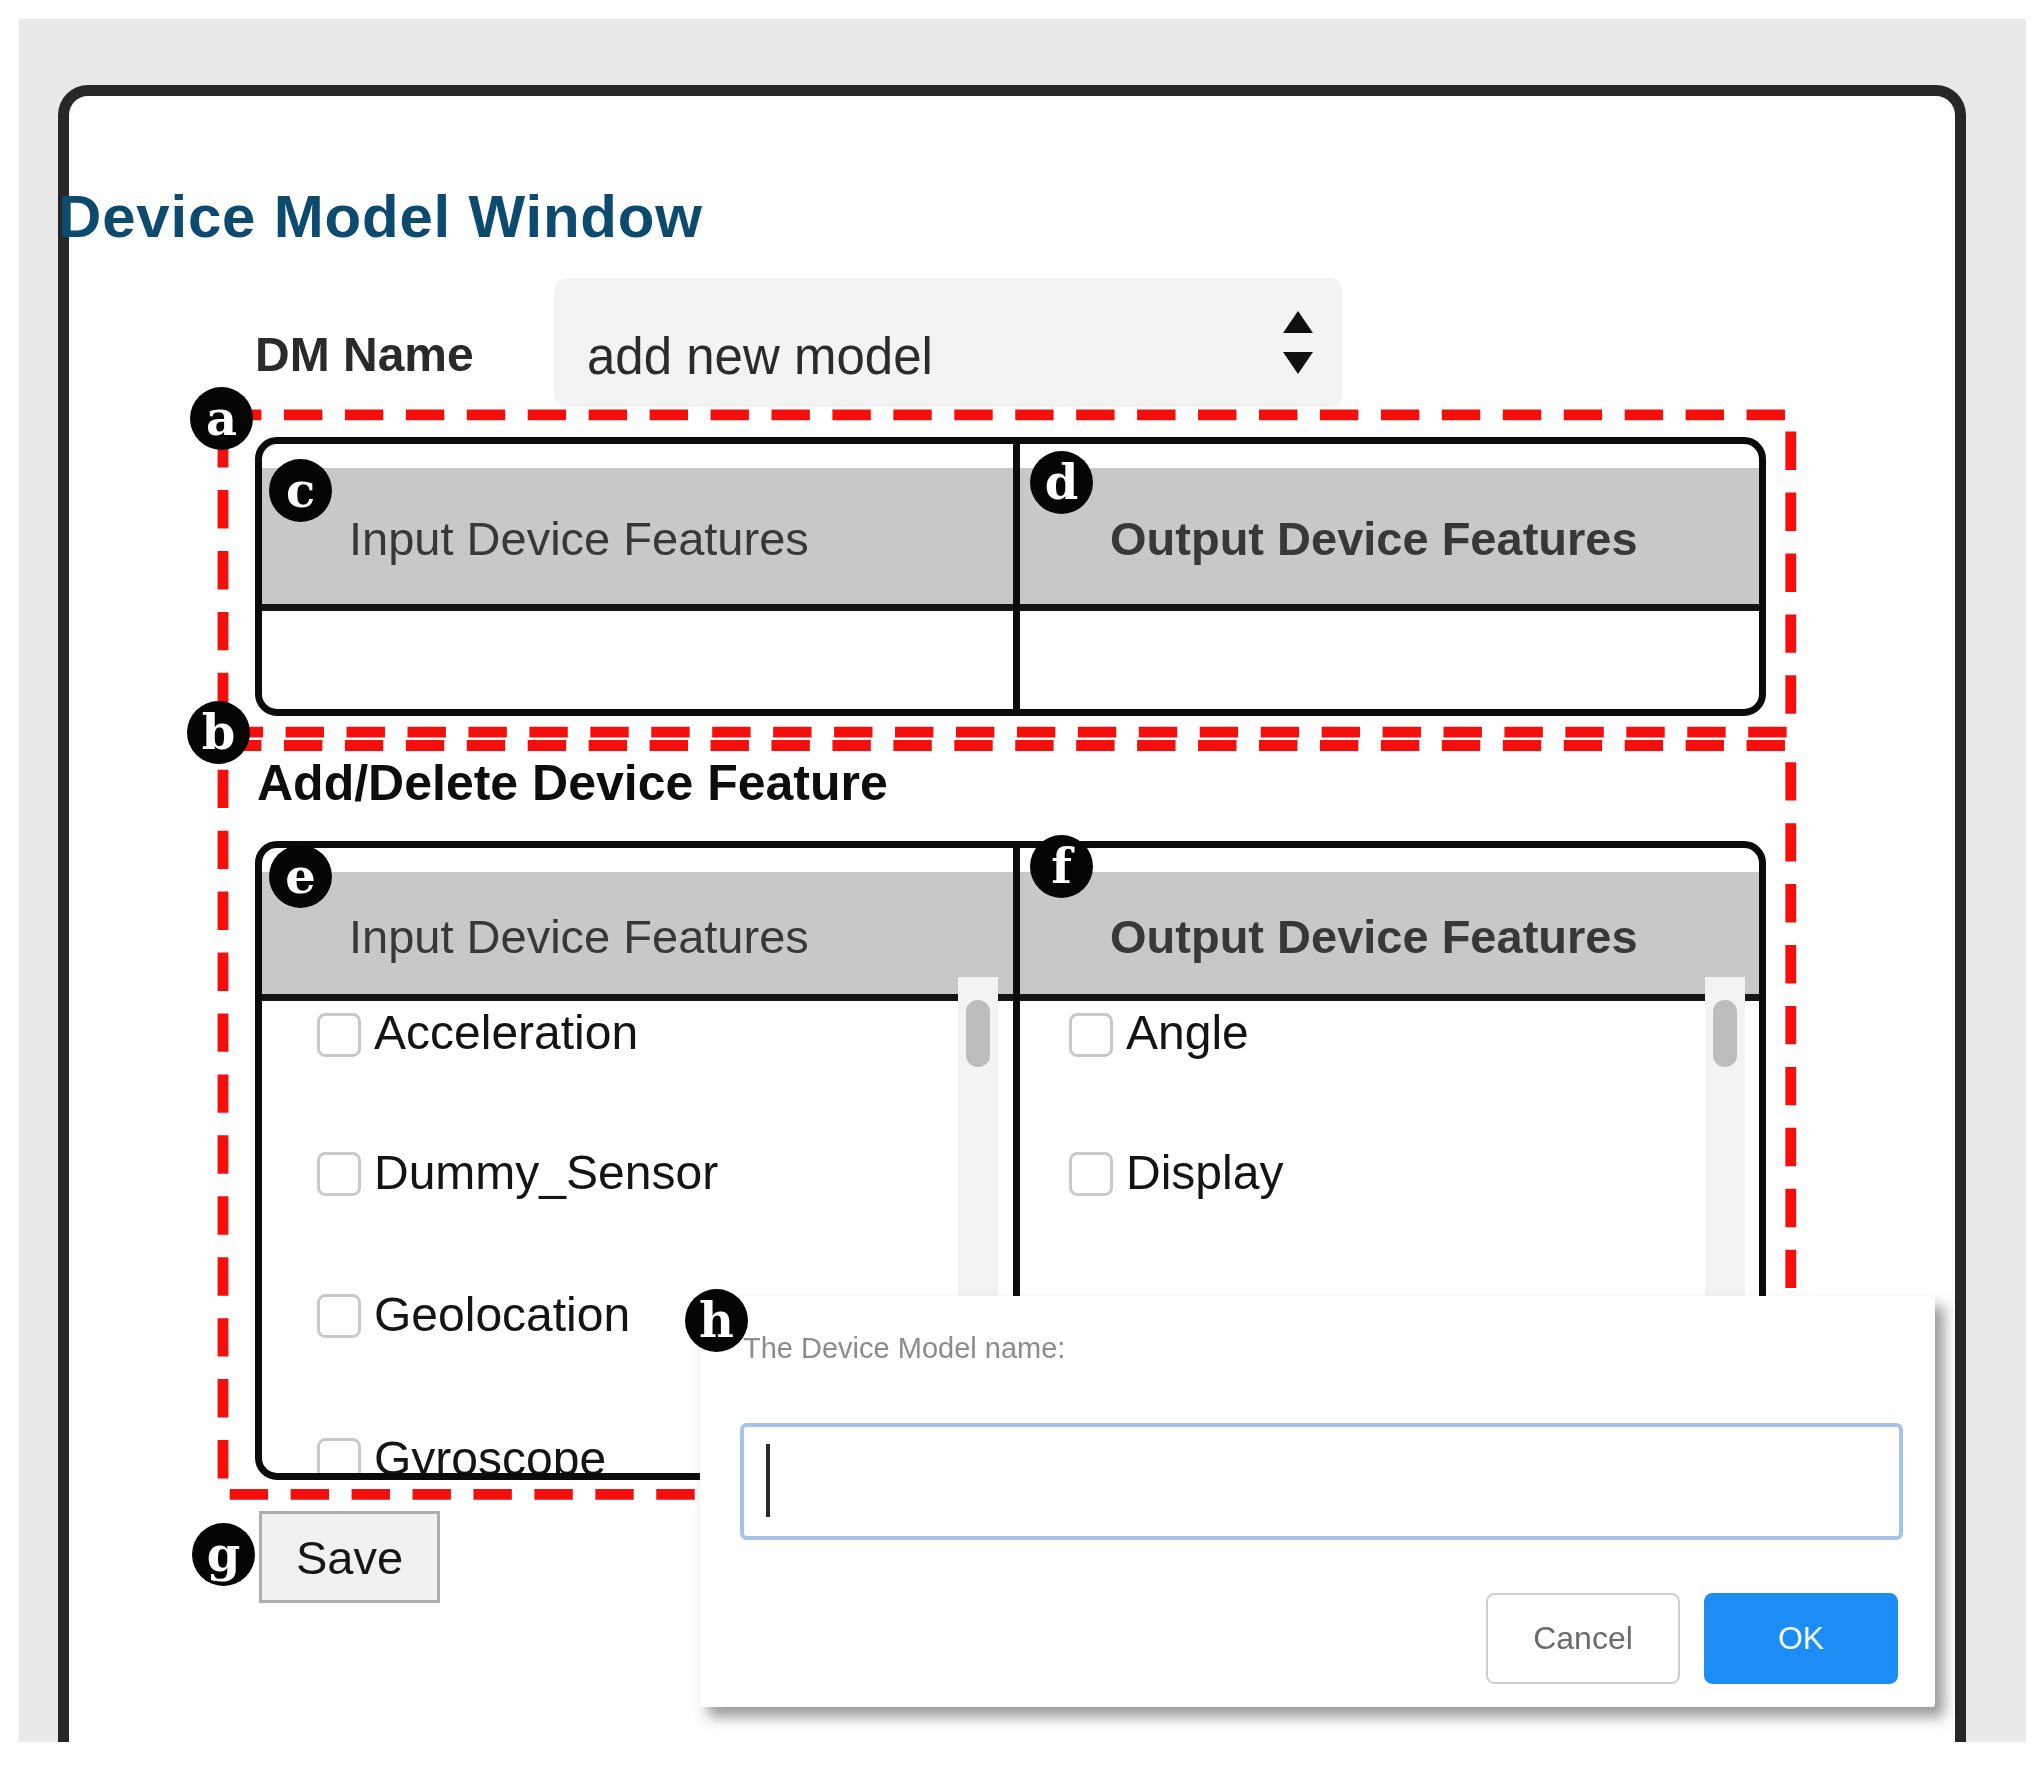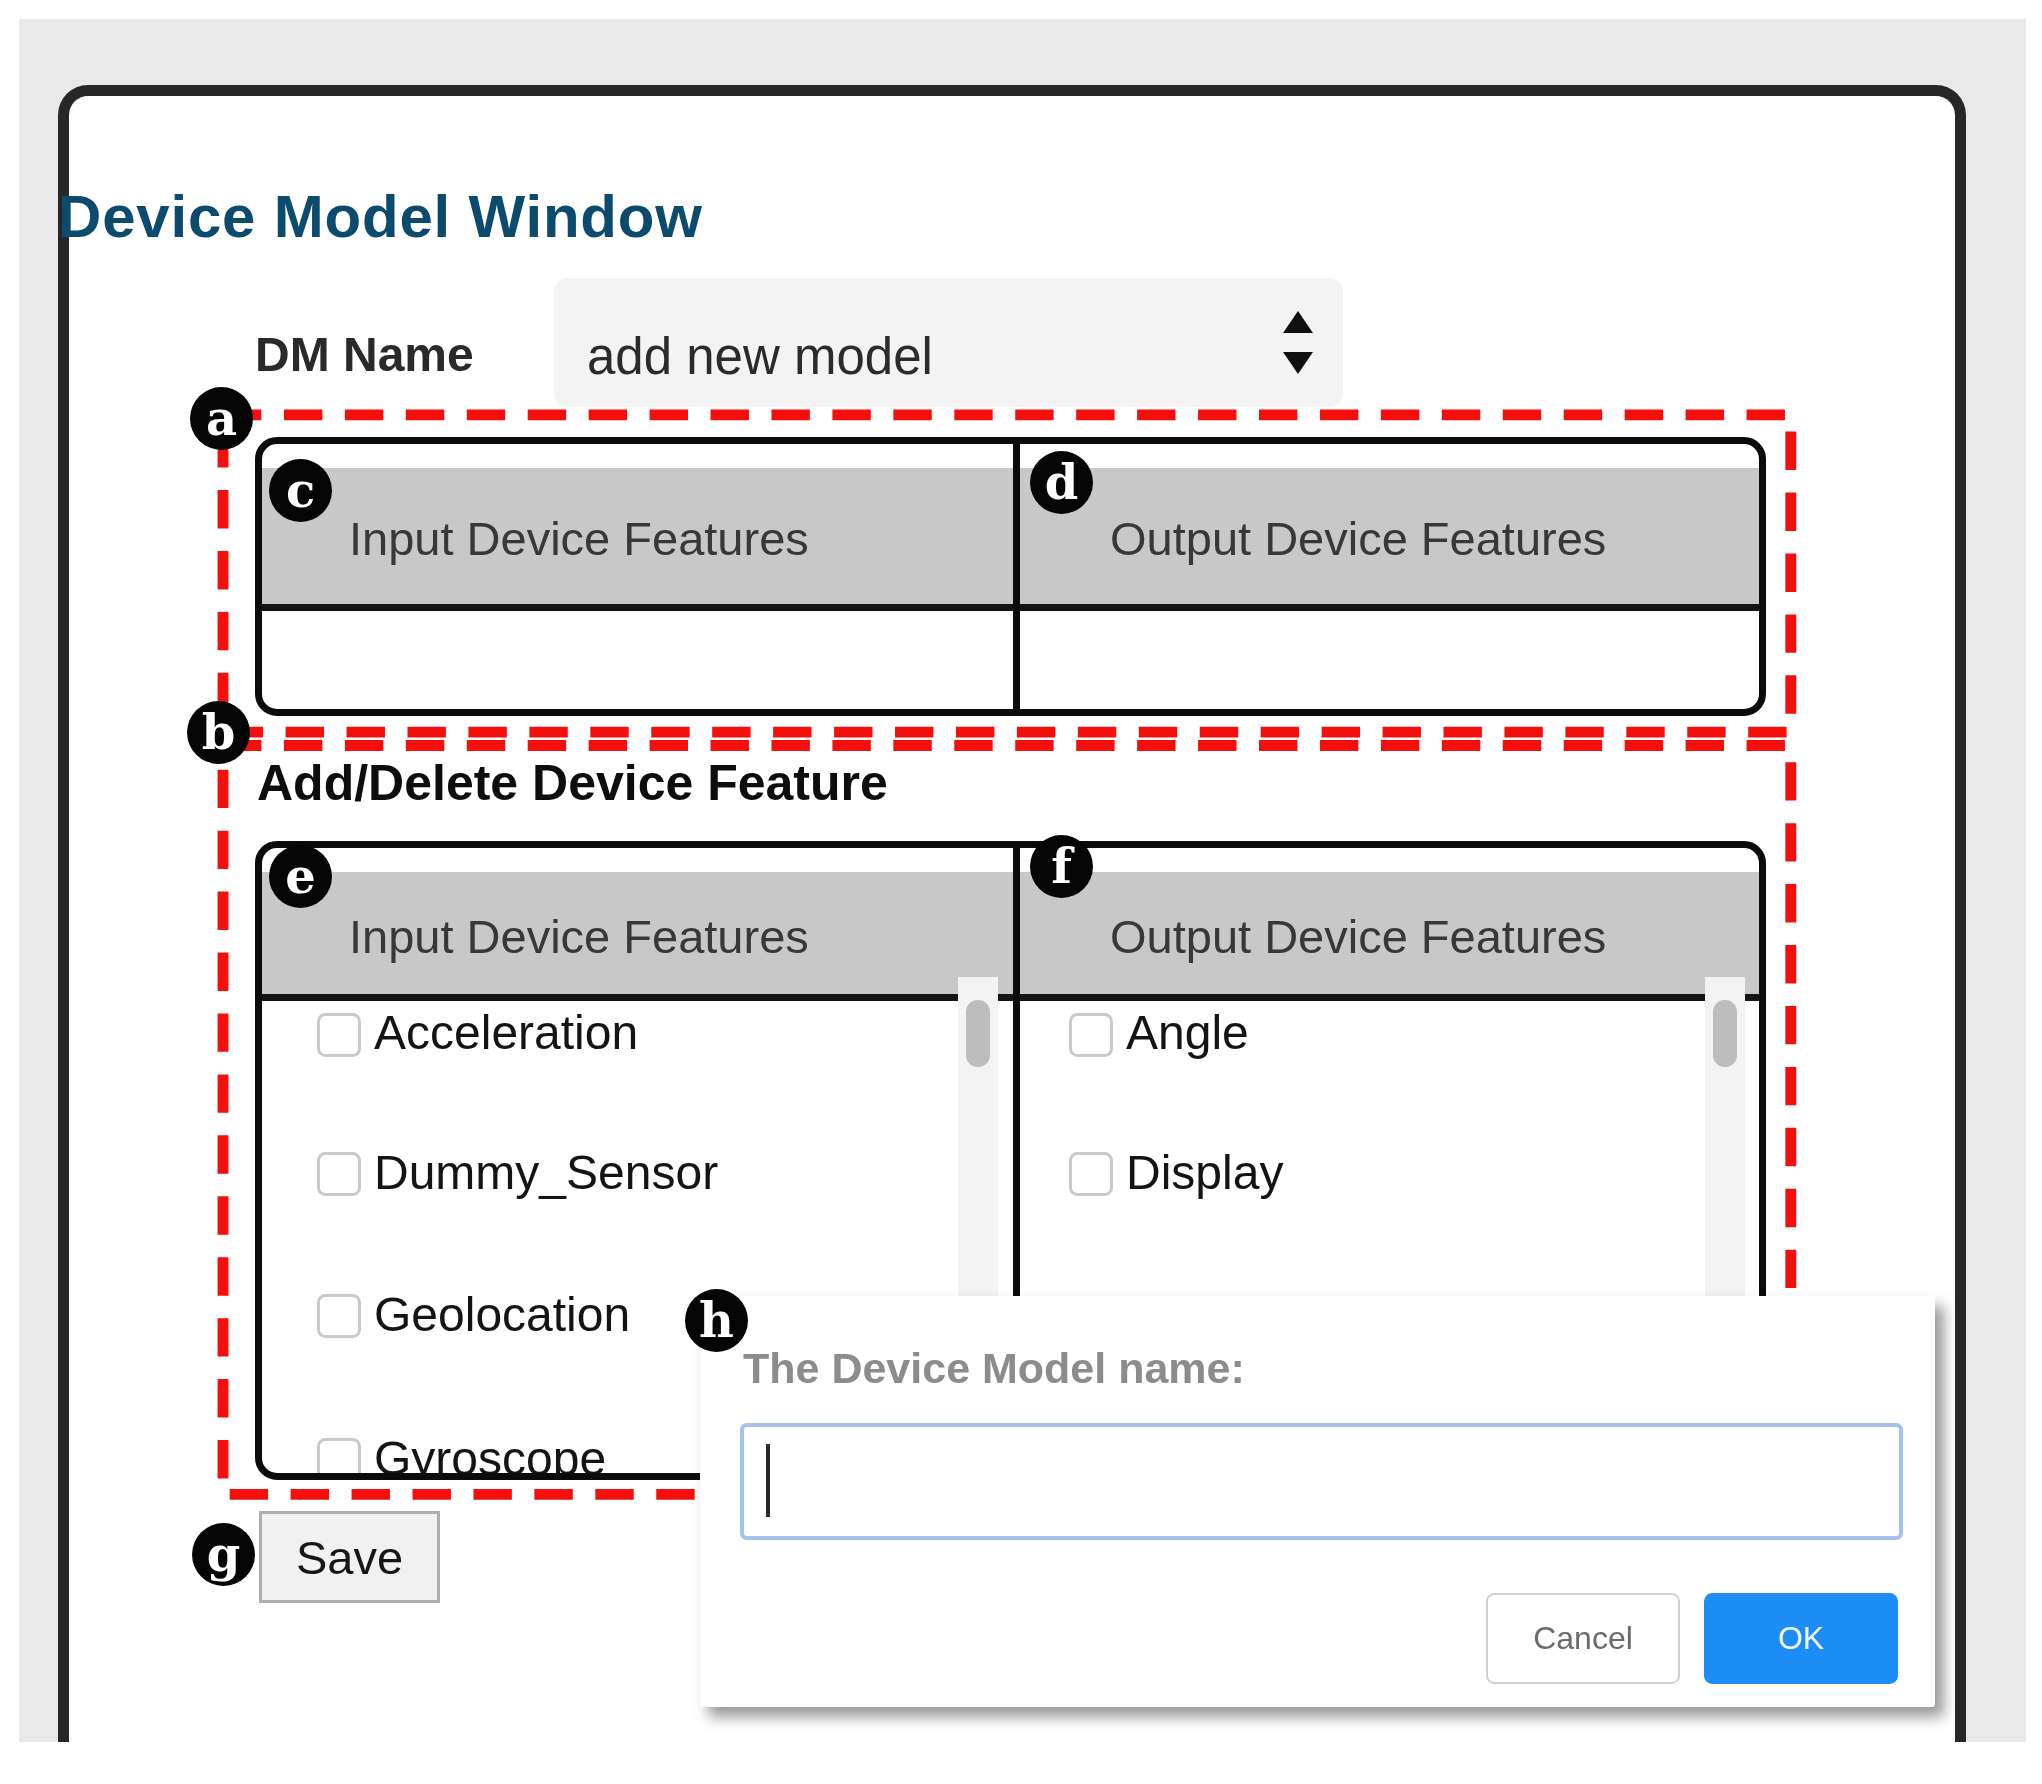--- a/index.html
+++ b/index.html
@@ -45,21 +45,21 @@
   #table1{left:255px;top:437px;width:1511px;height:279px;}
   #table2{left:255px;top:841px;width:1511px;height:639px;}
   .ftable .hdr{position:absolute;left:0;top:0;right:0;background:#c8c8c8;border-bottom:7.5px solid #141414;margin-top:24px;}
   #table1 .hdr{height:136px;}
   #table2 .hdr{height:122px;}
   .ftable .vline{position:absolute;left:751px;top:0;bottom:0;width:6.7px;background:#0b0b0b;}
   .hdr-text{position:absolute;font-size:47px;color:#383838;}
   #table1 .hdr-text{top:43px;}
   #table2 .hdr-text{top:37px;}
   .hdr-text.in{left:87px;}
-  .hdr-text.out{left:848px;}
+  .hdr-text.out{left:848px;font-weight:bold;}
   .ftable .body{position:absolute;left:0;right:0;bottom:0;overflow:hidden;}
   #table1 .body{top:144px;}
   #table2 .body{top:129px;}
 
   
   .cbrow{position:absolute;height:77px;}
   .cbrow .cb{
     position:absolute;top:19px;width:38px;height:38px;background:#fff;
     border:3.3px solid #c9c9c9;border-radius:8.3px;
   }
@@ -77,21 +77,21 @@
     left:259px;top:1511px;width:181px;height:92px;background:#f1f1f1;
     border:3.3px solid #aeaeae;border-radius:0;z-index:10;
     font-size:47px;color:#161616;text-align:center;line-height:85px;cursor:pointer;
   }
 
   
   #dialog{
     left:700px;top:1296px;width:1235px;height:411px;background:#ffffff;border-radius:3.3px;
     box-shadow:8.3px 10px 13.4px rgba(70,70,70,0.55);z-index:30;
   }
-  #dialog .prompt{position:absolute;left:43px;top:48px;font-size:43px;color:#8c8c8c;font-weight:bold;}
+  #dialog .prompt{position:absolute;left:43px;top:36px;font-size:29px;color:#8c8c8c;}
   #dialog .dinput{
     position:absolute;left:40px;top:127px;width:1155px;height:109px;background:#fff;
     border:4.2px solid #a4c2ea;border-radius:6.7px;
   }
   #dialog .caret{position:absolute;left:22px;top:16.7px;width:4.2px;height:73px;background:#2a2a2a;}
   .dlg-btn{position:absolute;top:297px;width:190px;height:87px;border-radius:8.3px;
     text-align:center;line-height:87px;font-size:32px;cursor:pointer;}
   #btn-cancel{left:786px;background:#ffffff;border:2.5px solid #cfcfcf;color:#6b6b6b;}
   #btn-ok{left:1004px;background:#1d8df6;border:2.5px solid #1d8df6;color:#f2f8ff;}
 

